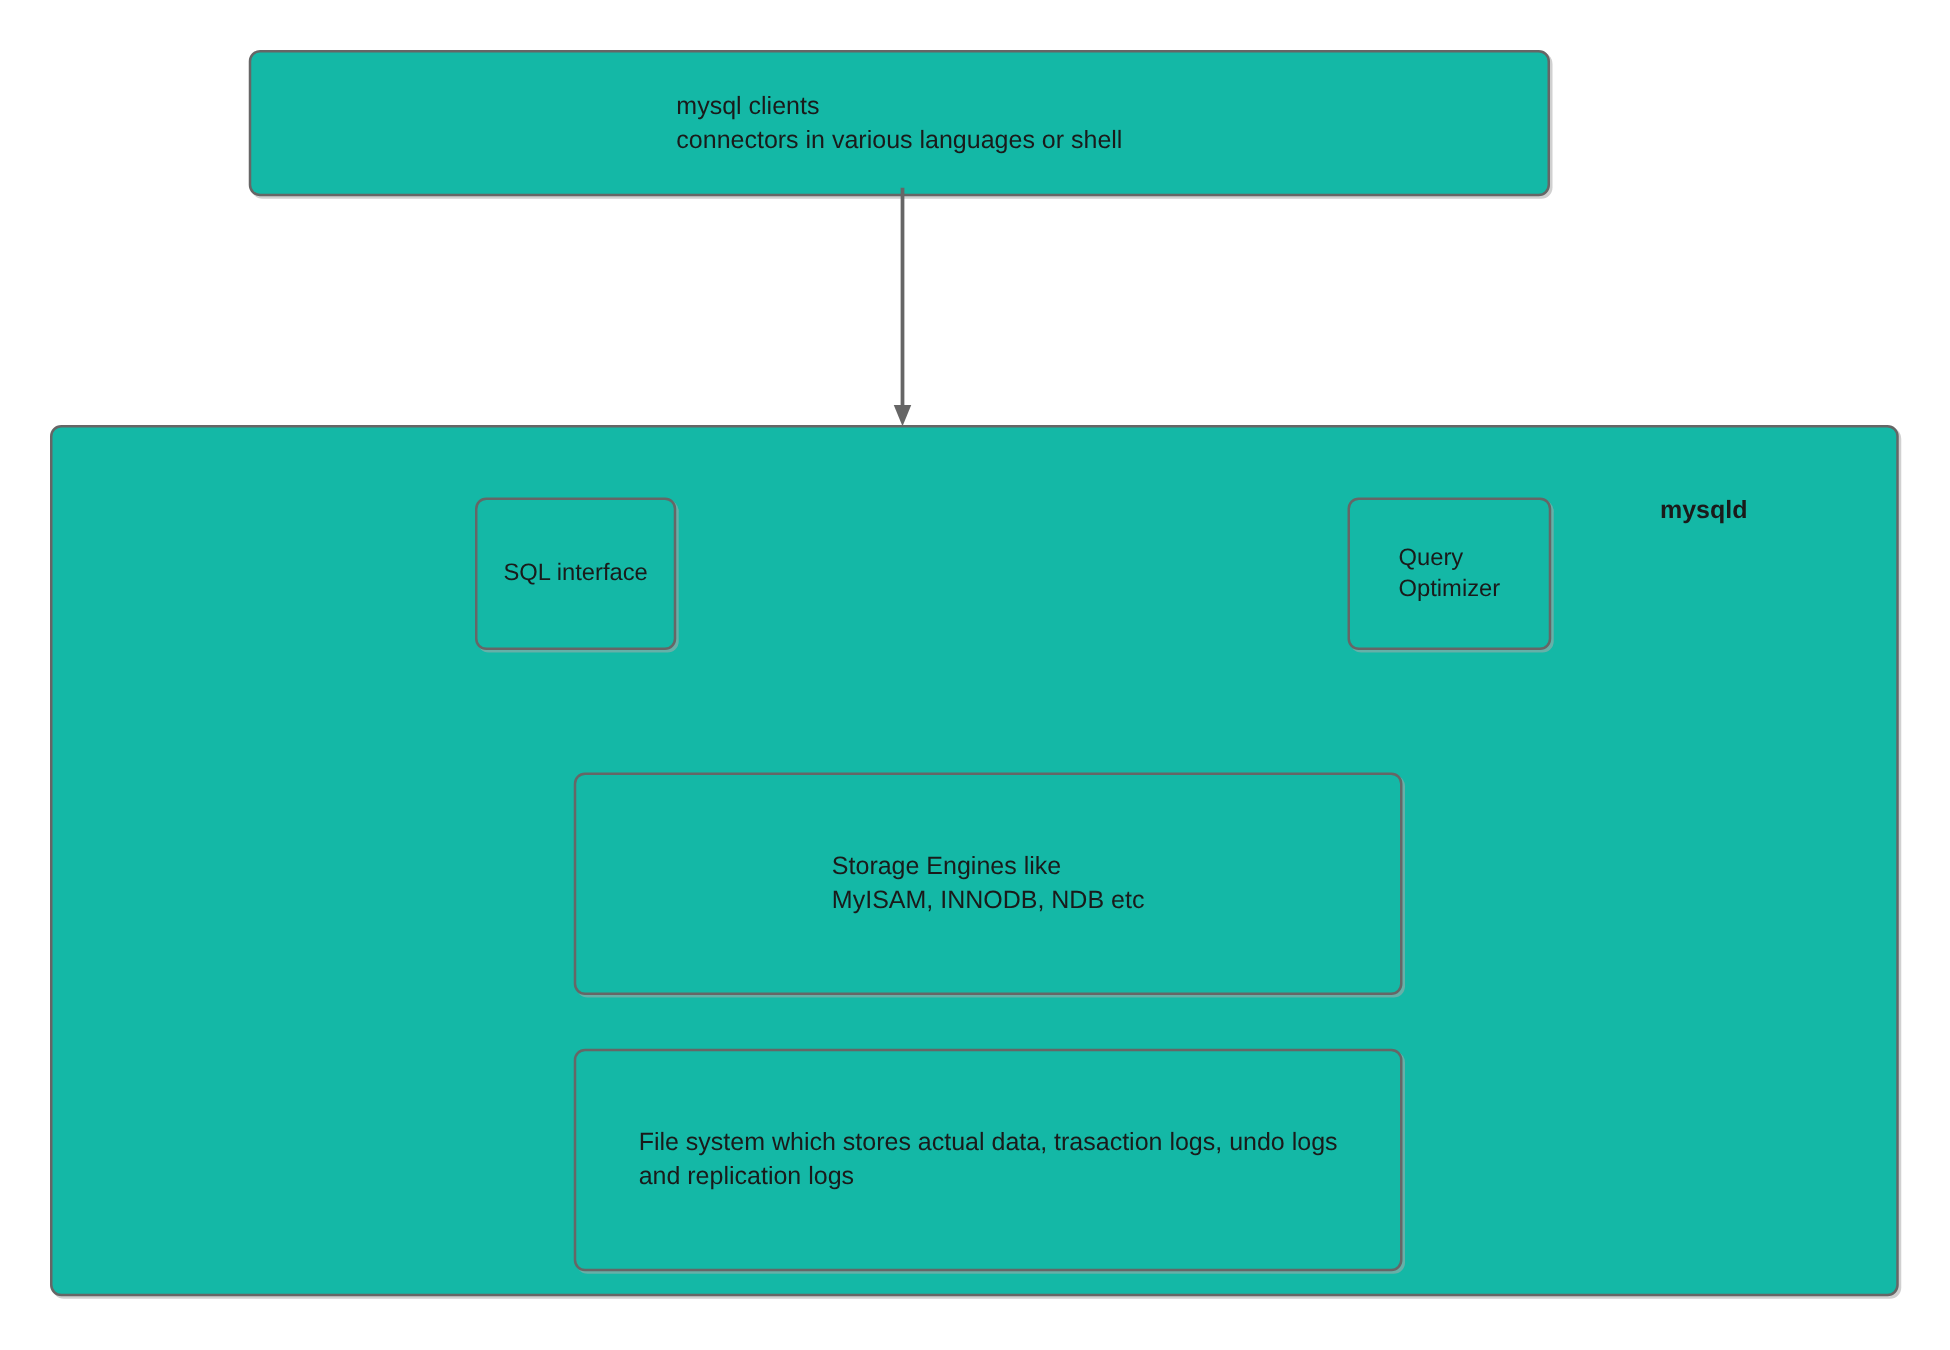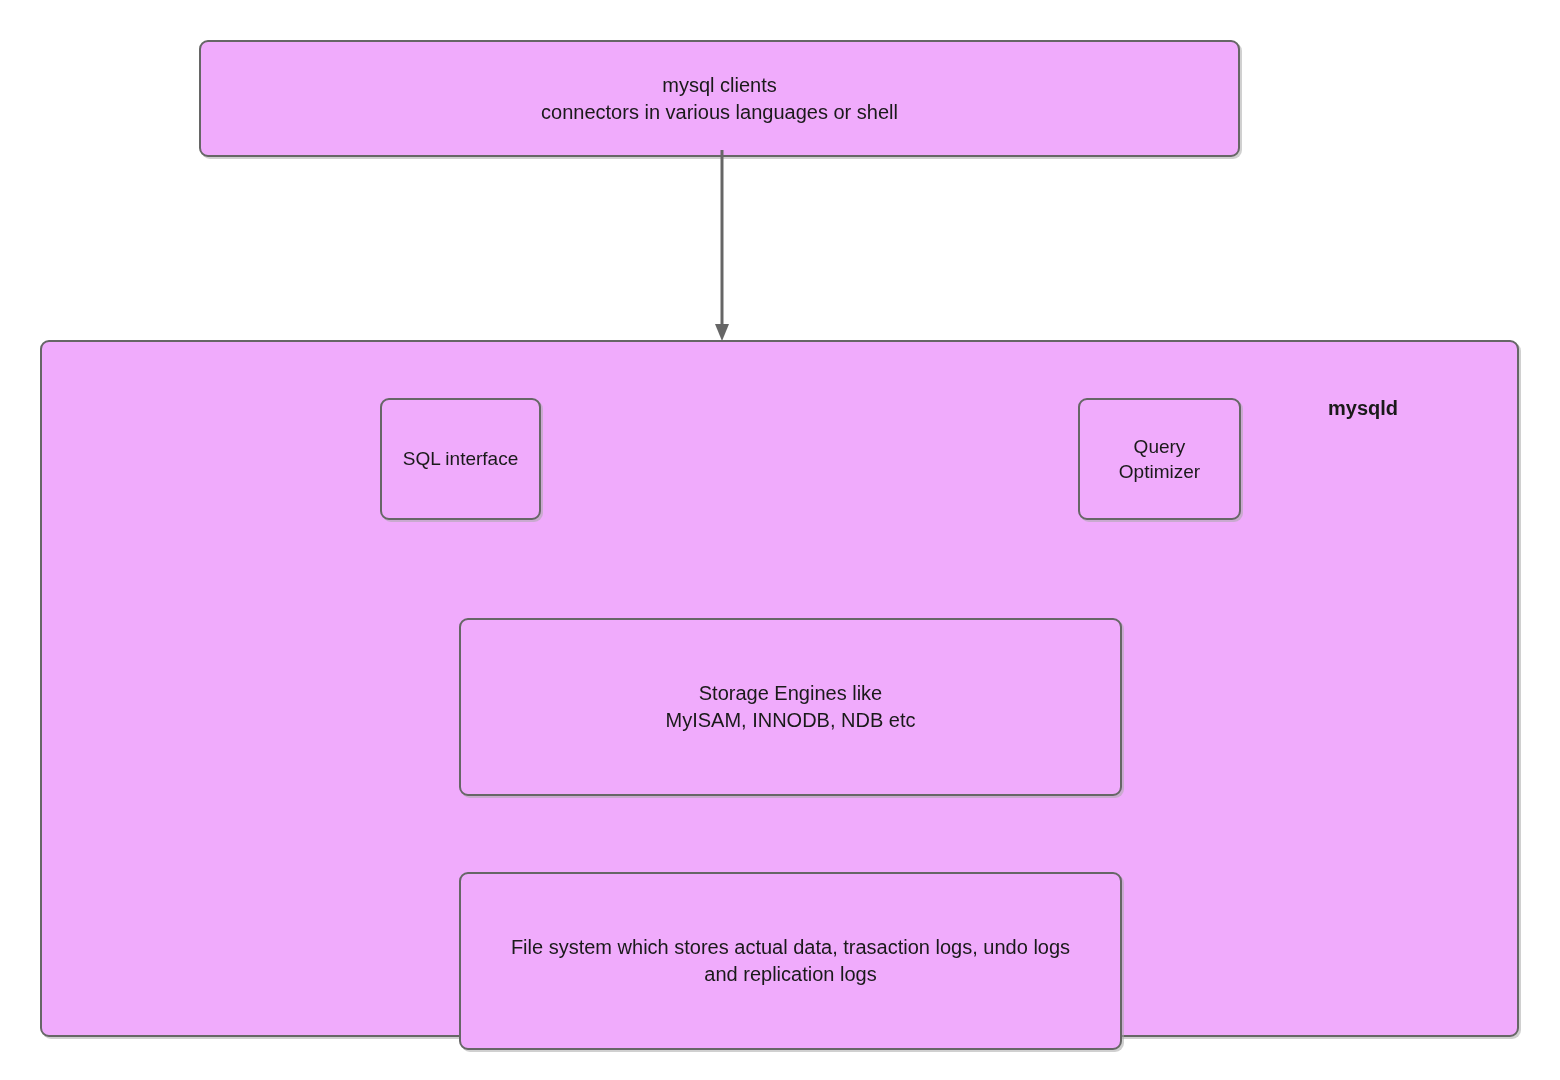--- a/index.html
+++ b/index.html
@@ -18,28 +18,27 @@
     width: 1560px;
     height: 1080px;
     background: #ffffff;
     overflow: hidden;
   }
 
   
   .node {
     position: absolute;
     box-sizing: border-box;
-    background: #f0abfc;
+    background: #14b8a6;
     border: 2px solid #666666;
     border-radius: 9px;
     box-shadow: 2px 2px 0 0 rgba(170,170,170,0.55);
     display: flex;
     align-items: center;
     justify-content: center;
-    text-align: center;
     color: #1a1a1a;
     white-space: pre-line;
     line-height: 1.34;
   }
 
   
   .node--clients {
     left: 199px;
     top: 40px;
     width: 1041px;
@@ -91,21 +90,20 @@
     font-size: 20px;
   }
 
   
   .node--filesystem {
     left: 459px;
     top: 839px;
     width: 663px;
     height: 178px;
     font-size: 20px;
-    margin-top: 33px;
   }
 
   
   .connector {
     position: absolute;
     left: 676px;
     top: 150px;
     width: 92px;
     height: 196px;
     pointer-events: none;

